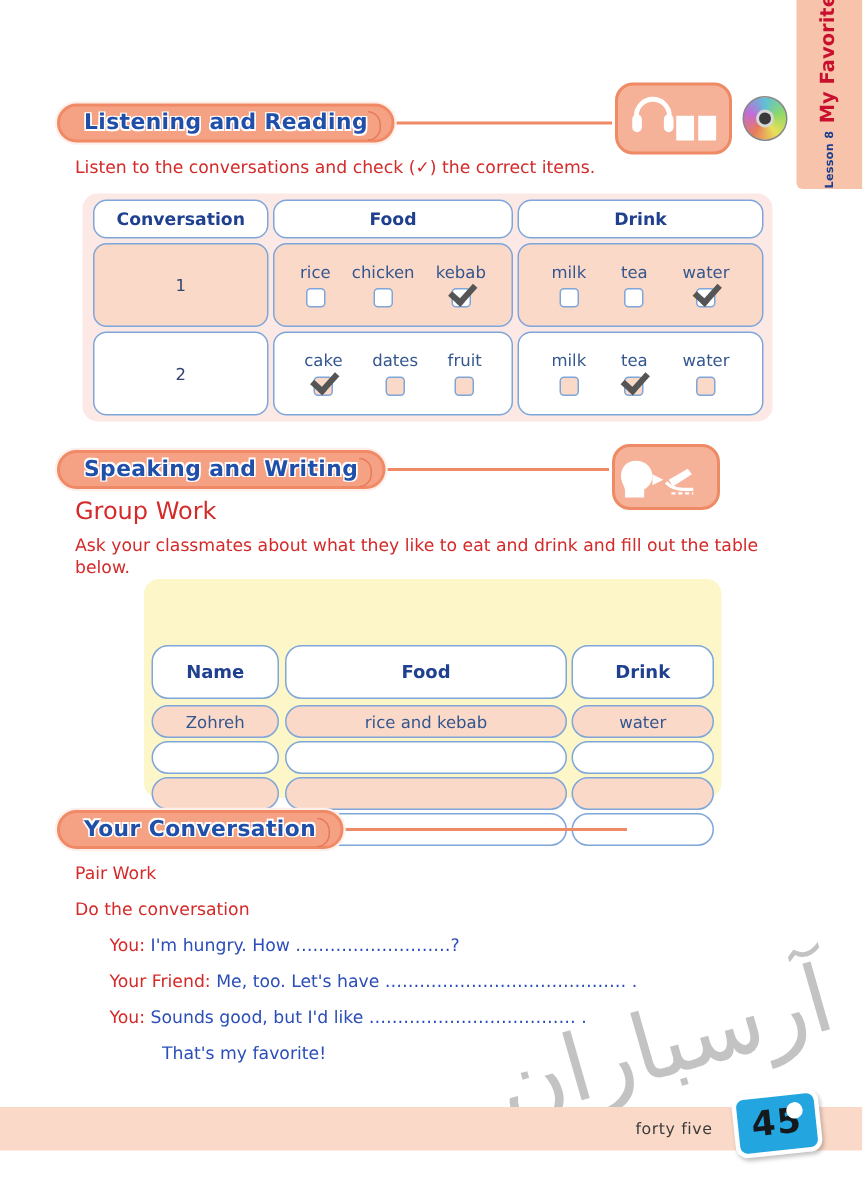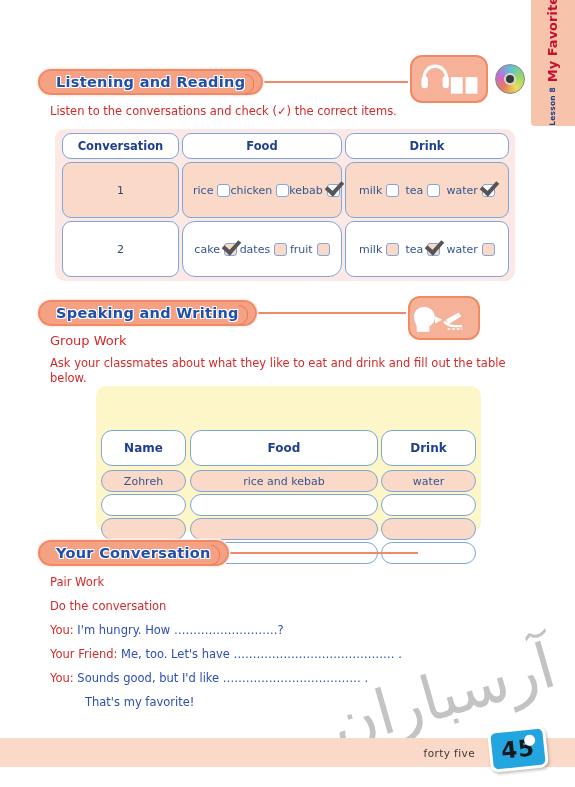--- a/index.html
+++ b/index.html
@@ -163,21 +163,21 @@
   }
   .opts {
     display: flex;
     align-items: flex-start;
     justify-content: space-around;
     width: 100%;
     padding: 0 10px;
   }
   .opt {
     display: flex;
-    flex-direction: row;
+    flex-direction: column;
     align-items: center;
     gap: 4px;
     position: relative;
   }
   .opt-label {
     font-size: 11px;
     color: #33568f;
   }
   .box {
     width: 13px; height: 13px;
@@ -215,20 +215,21 @@
     font-size: 12px;
   }
   .t2peach { background: #fbd9c8; color: #33568f; }
   .t2white { background: #ffffff; color: #33568f; }
 
   
   .conv-line {
     position: absolute;
     font-size: 11.5px;
     white-space: nowrap;
+    margin-left: 23px;
   }
   .spk { color: #d42a2a; }
   .dlg { color: #2b4eb8; }
 
   
   .footer-band {
     position: absolute;
     left: 0; bottom: 20px;
     width: 575px; height: 29px;
     background: #fbd9c8;
@@ -354,21 +355,21 @@
       <div class="opt">
         <span class="opt-label">water</span>
         <span class="box check"></span>
       </div>
     </div>
   </div>
 
   <div class="cell cell-white" style="left:62px; top:221px; width:117px; height:56px;">
     <span class="num">2</span>
   </div>
-  <div class="cell cell-white" style="left:182px; top:221px; width:160px; height:56px;border-radius:13px;">
+  <div class="cell cell-white" style="left:182px; top:221px; width:160px; height:56px;">
     <div class="opts">
       <div class="opt">
         <span class="opt-label">cake</span>
         <span class="box filled check"></span>
       </div>
       <div class="opt">
         <span class="opt-label">dates</span>
         <span class="box filled"></span>
       </div>
       <div class="opt">
@@ -406,21 +407,21 @@
 
       <path d="M14 10 c-7 0 -11 5 -11 11 c0 5 3 8 3 11 l0 5 l14 0 l0 -6 c4 -2 6 -6 6 -10 c0 -6 -5 -11 -12 -11 z" fill="#ffffff"></path>
       <path d="M26 20 l8 4 l-8 4 z" fill="#ffffff"></path>
 
       <path d="M38 24 l14 -8 l3 4 l-14 9 z" fill="#ffffff"></path>
       <path d="M36 26 c3 3 7 5 12 5 l8 0" stroke="#ffffff" stroke-width="2.4" fill="none"></path>
       <path d="M40 34 l16 0" stroke="#ffffff" stroke-width="1.6" fill="none" stroke-dasharray="3 2"></path>
     </svg>
   </div>
 
-  <div class="red-text" style="left:50px; top:333px; font-size:13px;">Group Work</div>
+  <div class="red-text" style="left:50px; top:333px; font-size:16px;">Group Work</div>
 
   <div class="red-text" style="left:50px; top:356px; width:480px;">Ask your classmates about what they like to eat and drink and fill out the table below.</div>
 
   <div class="panel panel-yellow" style="left:96px; top:386px; width:385px; height:146px;"></div>
 
   <div class="t2cell t2head" style="left:101px; top:391px; width:85px; height:36px;">Name</div>
   <div class="t2cell t2head" style="left:190px; top:391px; width:188px; height:36px;">Food</div>
   <div class="t2cell t2head" style="left:381px; top:391px; width:95px; height:36px;">Drink</div>
 
   <div class="t2cell t2peach" style="left:101px; top:431px; width:85px; height:22px;">Zohreh</div>

